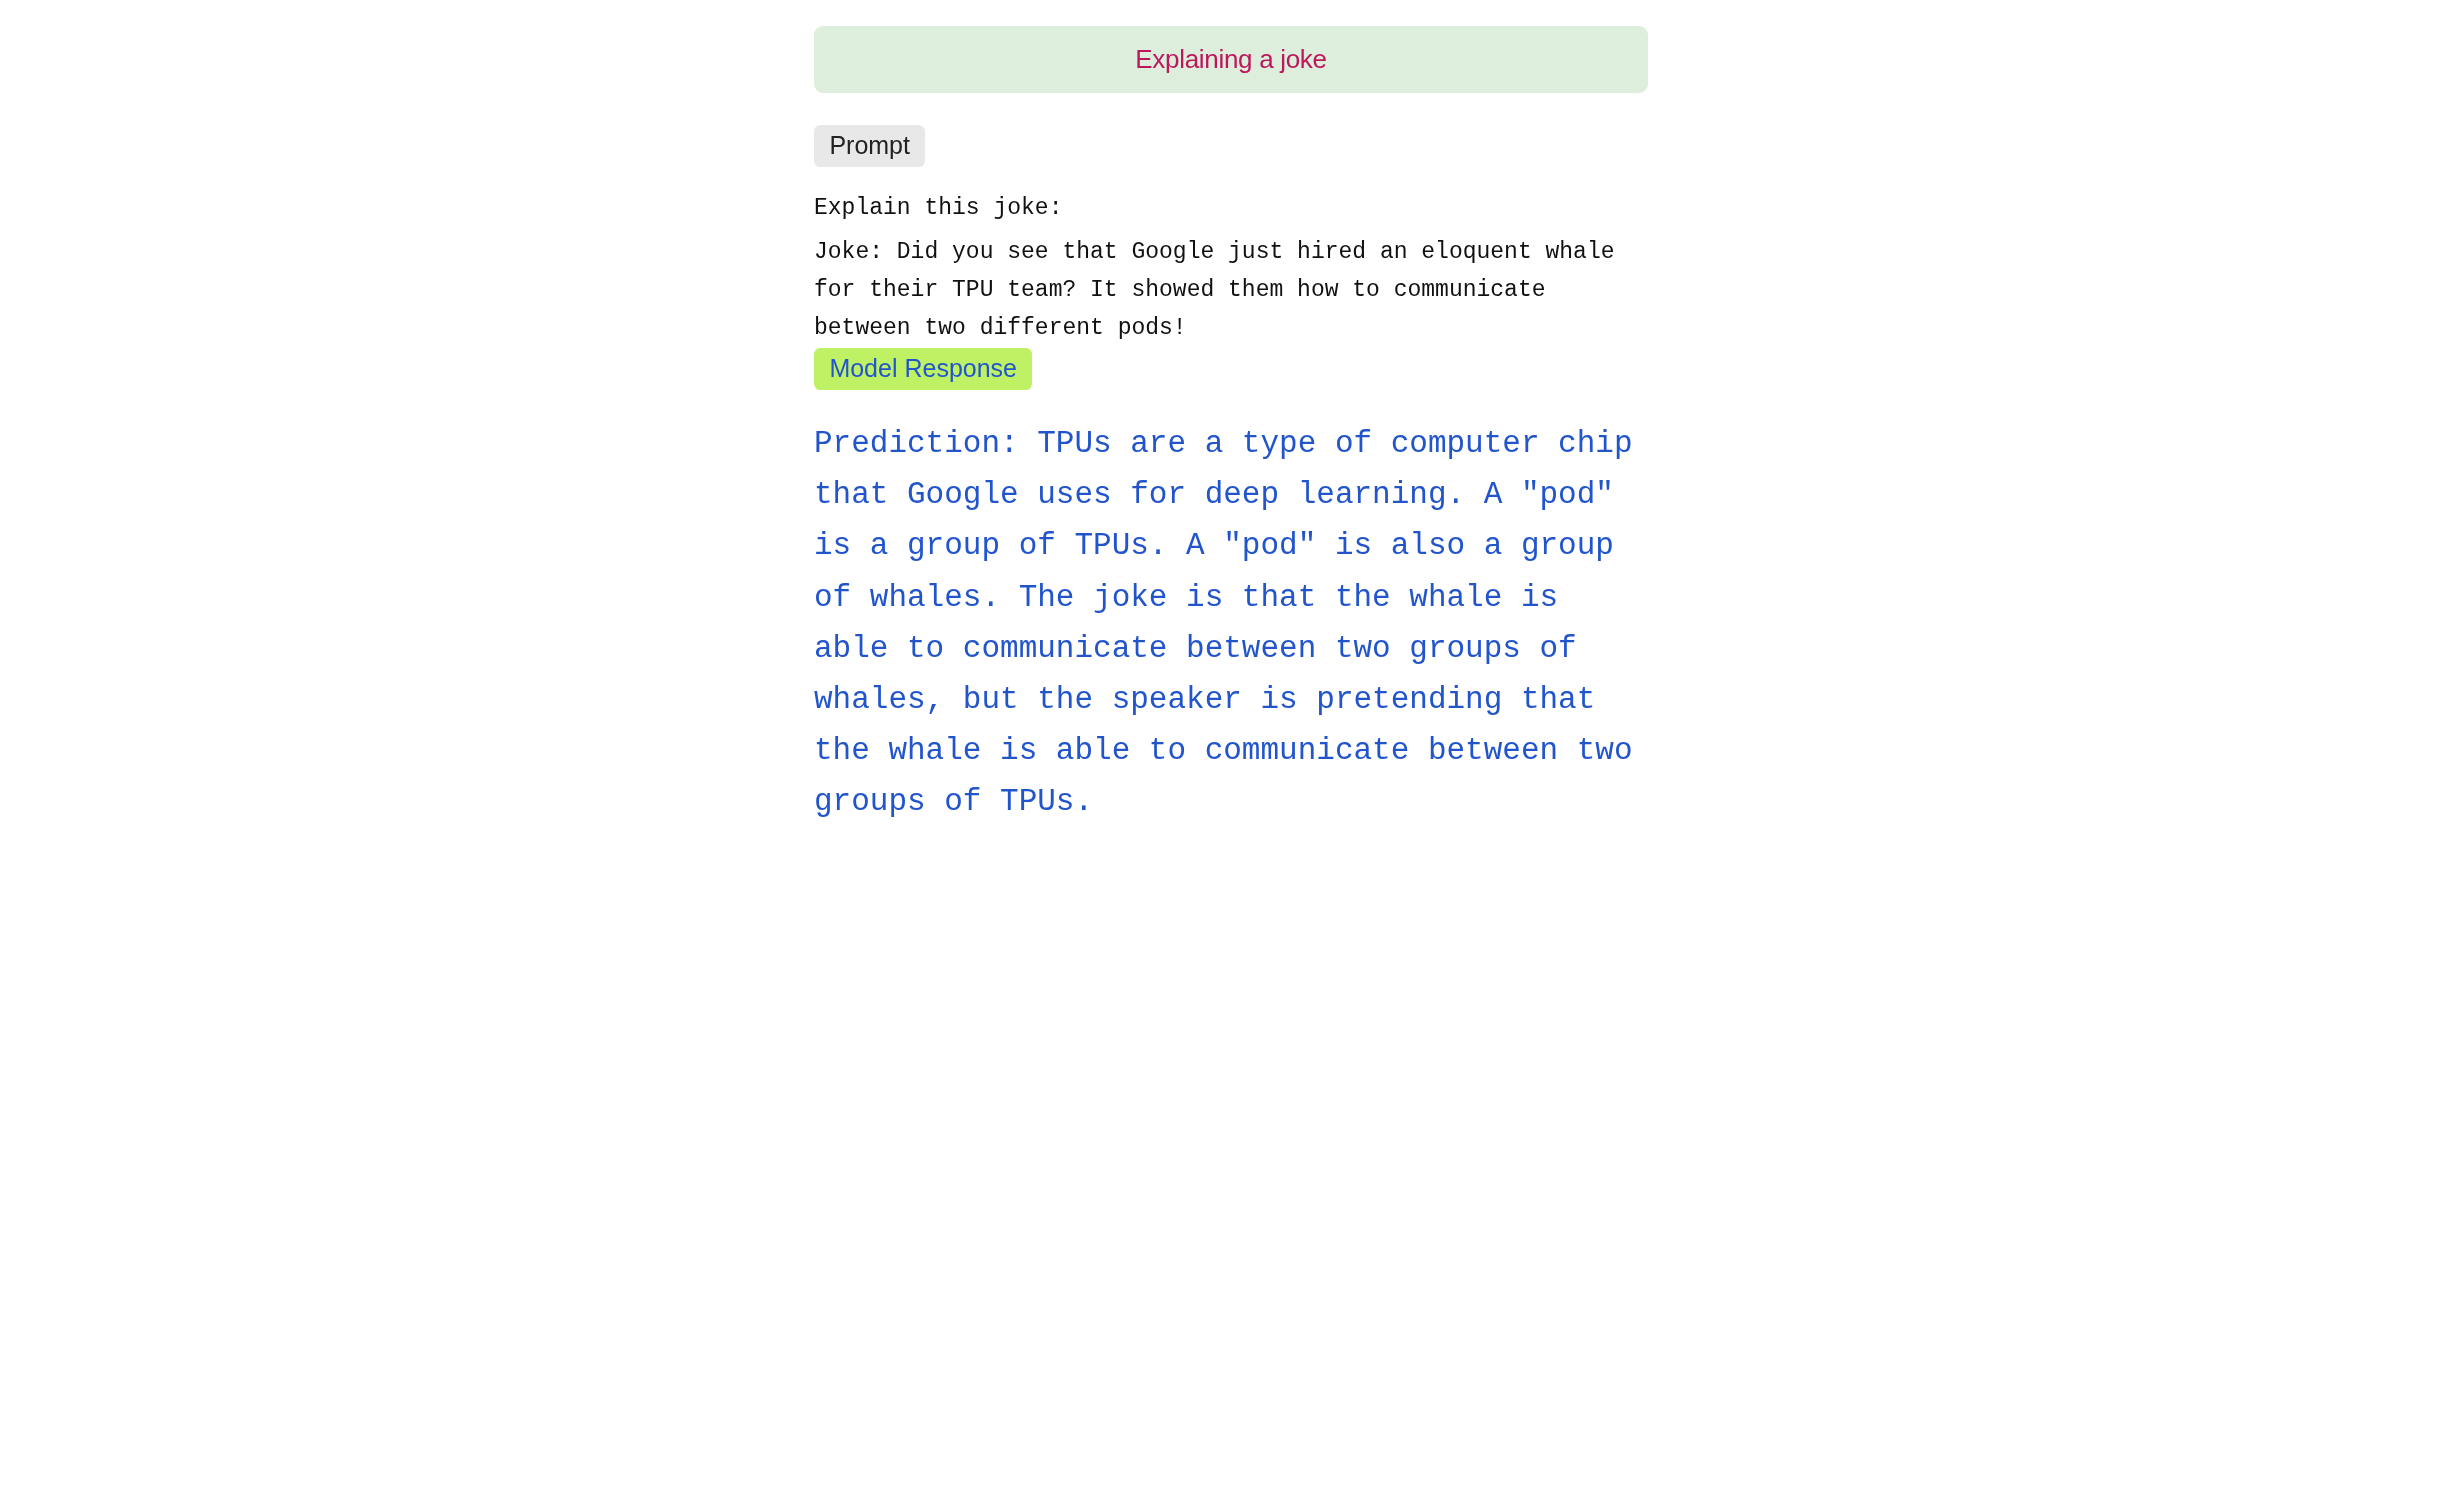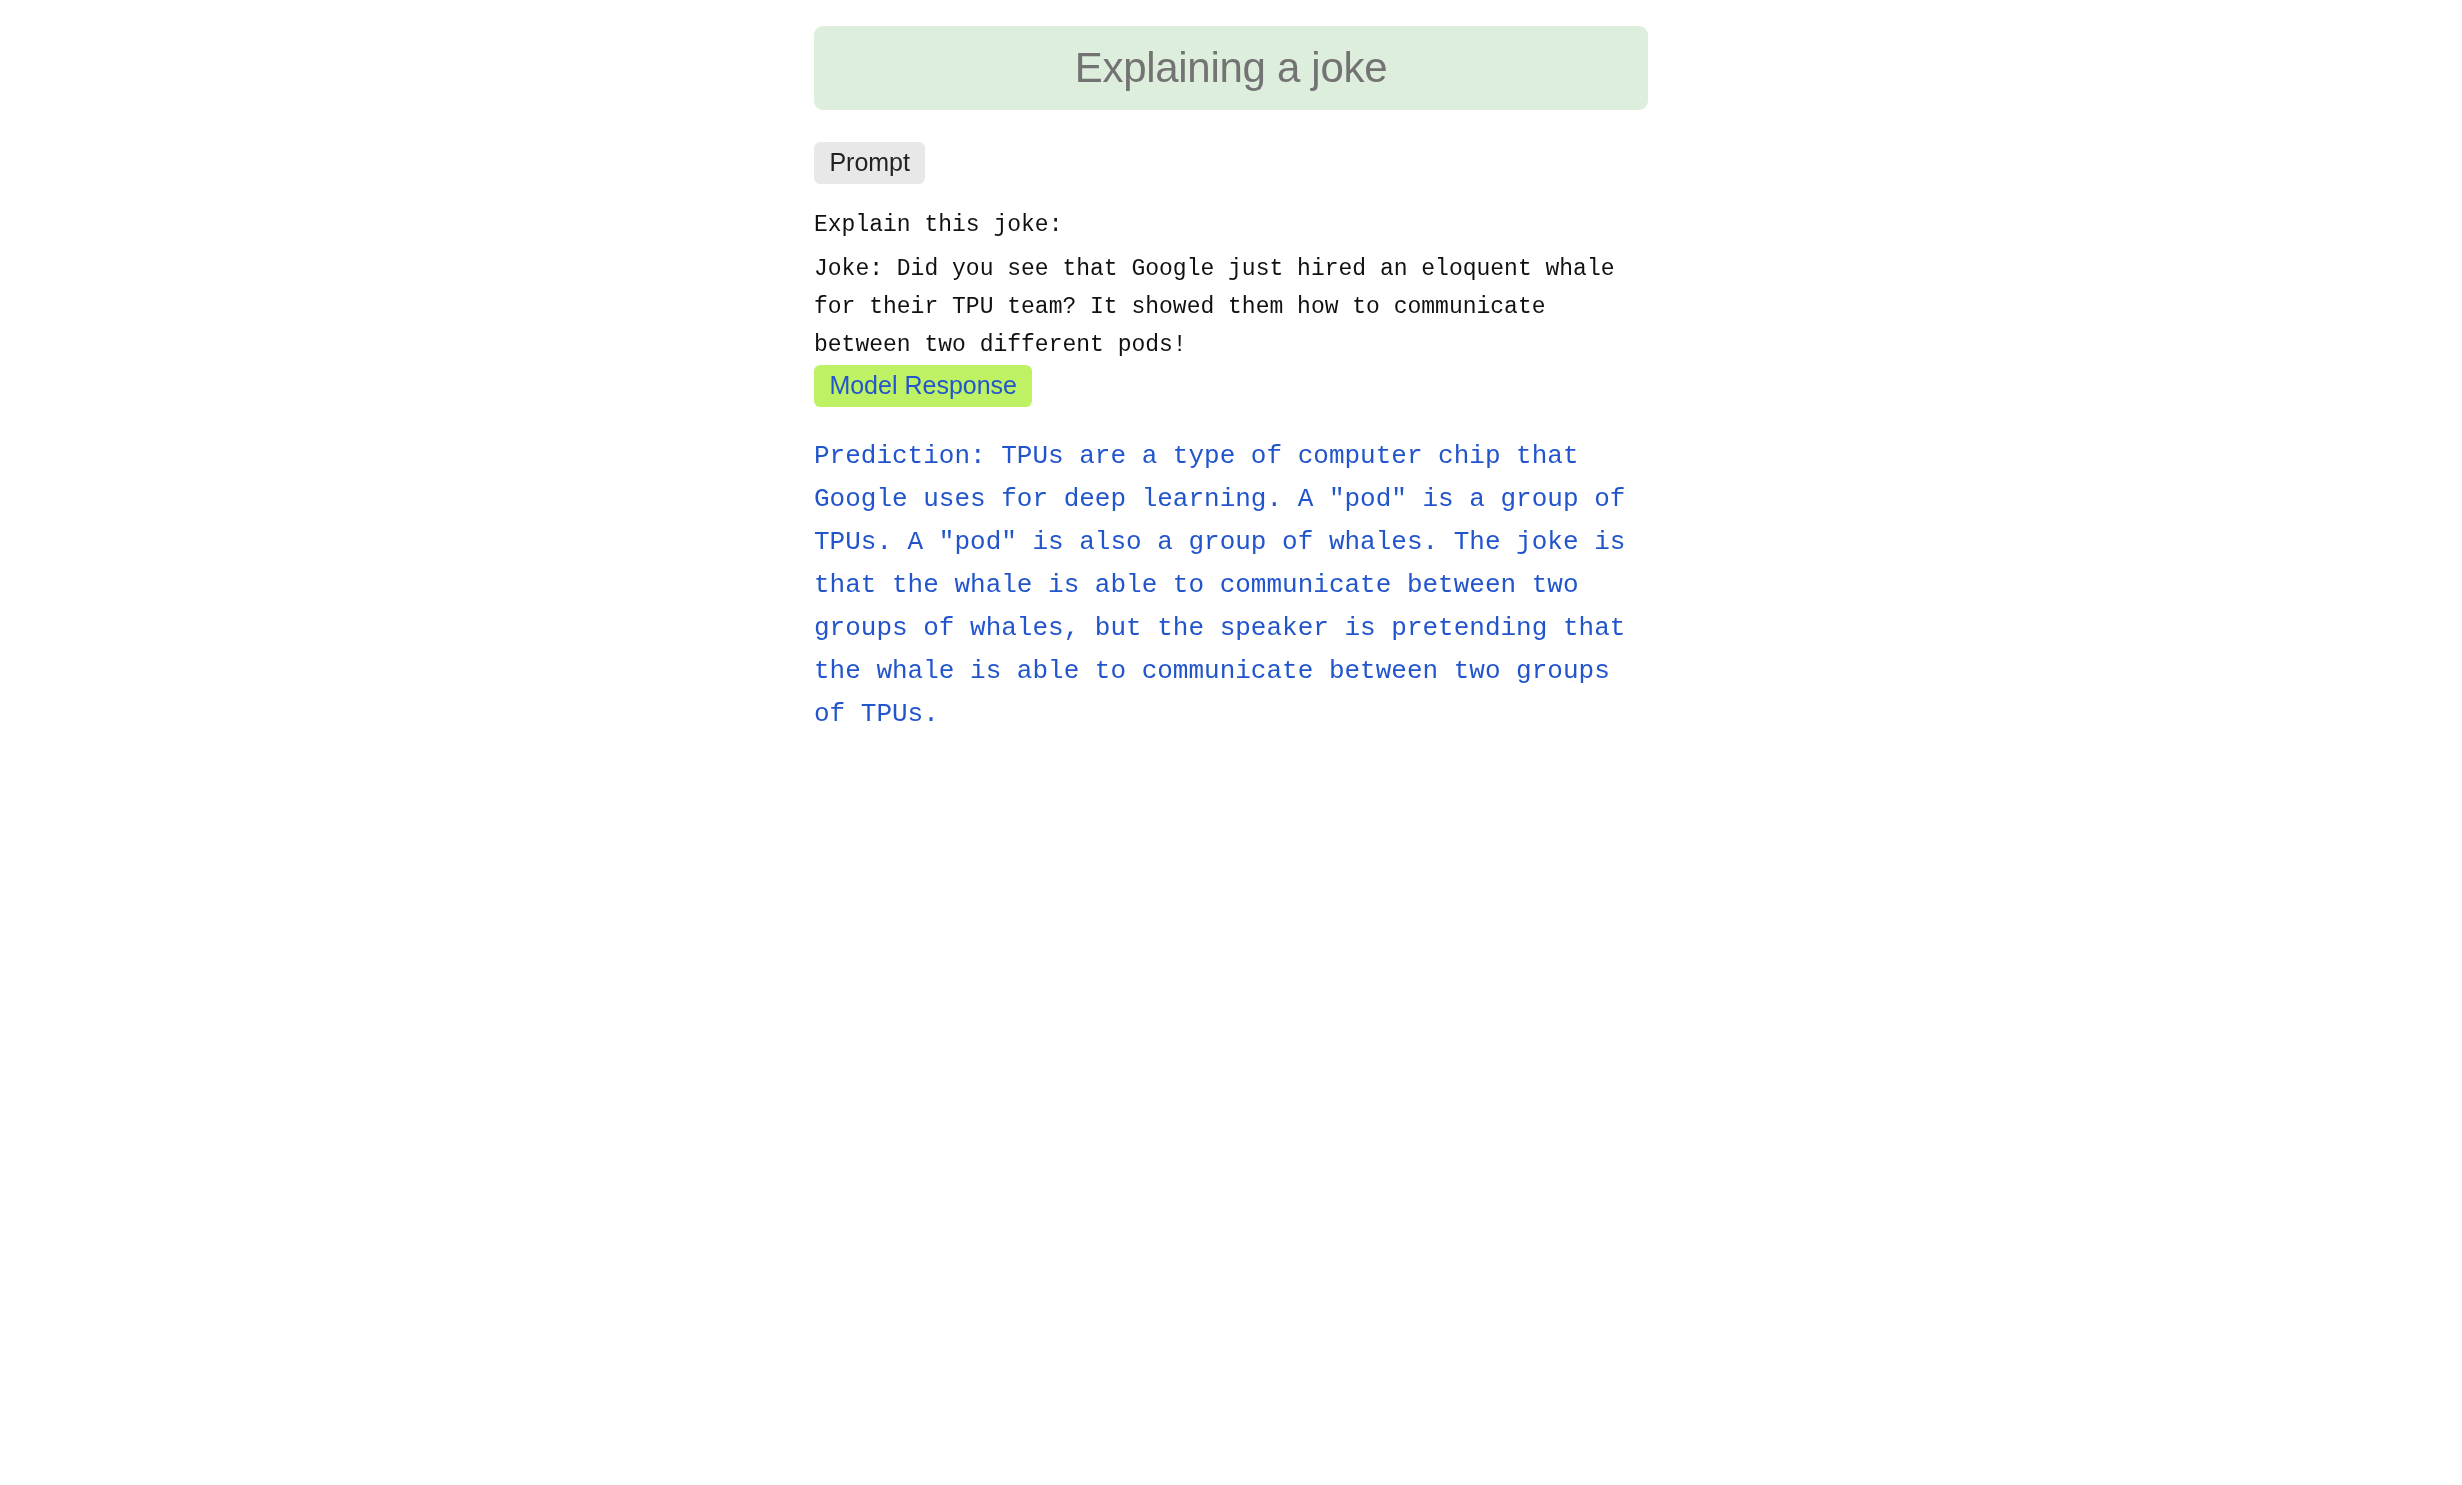--- a/index.html
+++ b/index.html
@@ -18,23 +18,23 @@
 
     .header-banner {
       background-color: #ddeedd;
       border-radius: 9px;
       padding: 18px 26px;
       text-align: center;
       margin-bottom: 32px;
     }
 
     .header-title {
-      font-size: 42px;
+      font-size: 26px;
       font-weight: 500;
-      color: #737373;
+      color: #be185d;
       letter-spacing: -0.3px;
     }
 
     .section-badge {
       display: inline-block;
       background-color: #e8e8e8;
       border-radius: 6.4px;
       padding: 6.4px 15.4px;
       font-size: 25px;
       font-weight: 500;
@@ -56,21 +56,21 @@
 
     .prompt-intro {
       font-family: 'Courier New', Courier, monospace;
       font-size: 23px;
       color: #111111;
       margin-bottom: 13px;
     }
 
     .model-response-text {
       font-family: 'Courier New', Courier, monospace;
-      font-size: 26px;
+      font-size: 31px;
       color: #2255cc;
       line-height: 1.65;
     }
 
     .section-label-row {
       margin-bottom: 13px;
     }
   </style>
 </head>
 <body>

